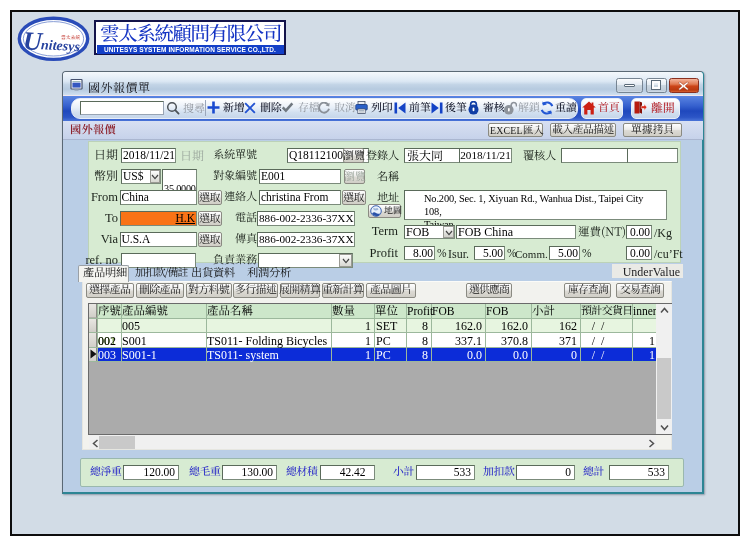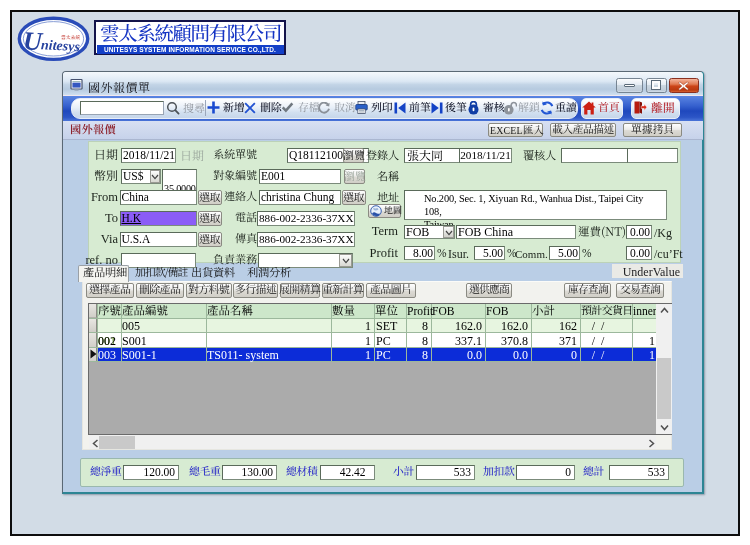--- a/index.html
+++ b/index.html
@@ -428,21 +428,21 @@
     </svg>
     <div style="position:absolute;left:162px;top:169px;width:34.5px;height:15px;background:#fff;border:1px solid #7b8b7b;border-top-color:#5a6a5a;border-left-color:#5a6a5a;box-sizing:border-box;font:11.5px 'Liberation Serif', serif;color:#000;text-align:left;padding:12px 1px;line-height:13px;white-space:nowrap;overflow:hidden;"><span style="font-size:10.2px;letter-spacing:-0.2px">35.0000</span></div>
     <div style="position:absolute;left:119.5px;top:190px;width:77.5px;height:15px;background:#fff;border:1px solid #7b8b7b;border-top-color:#5a6a5a;border-left-color:#5a6a5a;box-sizing:border-box;font:11.5px 'Liberation Serif', serif;color:#000;text-align:left;padding:0 1px;line-height:13px;white-space:nowrap;overflow:hidden;">China</div>
     <div style="position:absolute;left:197.5px;top:190px;width:24px;height:15px;box-sizing:border-box;background:linear-gradient(#fefefe,#ececea 45%,#dcdad4 55%,#d0cec6);border:1px solid #8a8a82;border-radius:2px;"></div>
     <svg style="position:absolute;left:199.0px;top:191.5px;overflow:visible" width="21" height="12">
       <g transform="translate(0,9.24) scale(0.01100,-0.01100)" fill="#1c1c1c">
         <use href="#g58" x="0"></use>
         <use href="#g59" x="955"></use>
       </g>
     </svg>
-    <div style="position:absolute;left:119.5px;top:211px;width:77.5px;height:15px;background:#8b5cf6;border:1px solid #7b8b7b;border-top-color:#5a6a5a;border-left-color:#5a6a5a;box-sizing:border-box;font:11.5px 'Liberation Serif', serif;color:#000;text-align:left;padding:0 1px;line-height:13px;white-space:nowrap;overflow:hidden;text-decoration:underline;">H.K</div>
+    <div style="position:absolute;left:119.5px;top:211px;width:77.5px;height:15px;background:#f97316;border:1px solid #7b8b7b;border-top-color:#5a6a5a;border-left-color:#5a6a5a;box-sizing:border-box;font:11.5px 'Liberation Serif', serif;color:#000;text-align:right;padding:0 1px;line-height:13px;white-space:nowrap;overflow:hidden;text-decoration:underline;">H.K</div>
     <div style="position:absolute;left:197.5px;top:211px;width:24px;height:15px;box-sizing:border-box;background:linear-gradient(#fefefe,#ececea 45%,#dcdad4 55%,#d0cec6);border:1px solid #8a8a82;border-radius:2px;"></div>
     <svg style="position:absolute;left:199.0px;top:212.5px;overflow:visible" width="21" height="12">
       <g transform="translate(0,9.24) scale(0.01100,-0.01100)" fill="#1c1c1c">
         <use href="#g58" x="0"></use>
         <use href="#g59" x="955"></use>
       </g>
     </svg>
     <div style="position:absolute;left:119.5px;top:232px;width:77.5px;height:15px;background:#fff;border:1px solid #7b8b7b;border-top-color:#5a6a5a;border-left-color:#5a6a5a;box-sizing:border-box;font:11.5px 'Liberation Serif', serif;color:#000;text-align:left;padding:0 1px;line-height:13px;white-space:nowrap;overflow:hidden;">U.S.A</div>
     <div style="position:absolute;left:197.5px;top:232px;width:24px;height:15px;box-sizing:border-box;background:linear-gradient(#fefefe,#ececea 45%,#dcdad4 55%,#d0cec6);border:1px solid #8a8a82;border-radius:2px;"></div>
     <svg style="position:absolute;left:199.0px;top:233.5px;overflow:visible" width="21" height="12">
@@ -504,21 +504,21 @@
       </g>
     </svg>
     <div style="position:absolute;left:259px;top:169px;width:82px;height:15px;background:#fff;border:1px solid #7b8b7b;border-top-color:#5a6a5a;border-left-color:#5a6a5a;box-sizing:border-box;font:11.5px 'Liberation Serif', serif;color:#000;text-align:left;padding:0 1px;line-height:13px;white-space:nowrap;overflow:hidden;">E001</div>
     <div style="position:absolute;left:344px;top:169px;width:21px;height:15px;box-sizing:border-box;background:linear-gradient(#fefefe,#ececea 45%,#dcdad4 55%,#d0cec6);border:1px solid #8a8a82;border-radius:2px;"></div>
     <svg style="position:absolute;left:343.5px;top:170.5px;overflow:visible" width="22" height="12">
       <g transform="translate(0,9.24) scale(0.01100,-0.01100)" fill="#9aa49a">
         <use href="#g77" x="0"></use>
         <use href="#g78" x="1000"></use>
       </g>
     </svg>
-    <div style="position:absolute;left:259px;top:190px;width:82px;height:15px;background:#fff;border:1px solid #7b8b7b;border-top-color:#5a6a5a;border-left-color:#5a6a5a;box-sizing:border-box;font:11.5px 'Liberation Serif', serif;color:#000;text-align:left;padding:0 1px;line-height:13px;white-space:nowrap;overflow:hidden;">christina Chung</div>
+    <div style="position:absolute;left:259px;top:190px;width:82px;height:15px;background:#fff;border:1px solid #7b8b7b;border-top-color:#5a6a5a;border-left-color:#5a6a5a;box-sizing:border-box;font:11.5px 'Liberation Serif', serif;color:#000;text-align:left;padding:0 1px;line-height:13px;white-space:nowrap;overflow:hidden;">christina From</div>
     <div style="position:absolute;left:342px;top:190px;width:23.5px;height:15px;box-sizing:border-box;background:linear-gradient(#fefefe,#ececea 45%,#dcdad4 55%,#d0cec6);border:1px solid #8a8a82;border-radius:2px;"></div>
     <svg style="position:absolute;left:343.2px;top:191.5px;overflow:visible" width="21" height="12">
       <g transform="translate(0,9.24) scale(0.01100,-0.01100)" fill="#1c1c1c">
         <use href="#g58" x="0"></use>
         <use href="#g59" x="955"></use>
       </g>
     </svg>
     <div style="position:absolute;left:257px;top:211px;width:98px;height:15px;background:#fff;border:1px solid #7b8b7b;border-top-color:#5a6a5a;border-left-color:#5a6a5a;box-sizing:border-box;font:11.2px 'Liberation Serif', serif;color:#000;text-align:left;padding:0 1px;line-height:13px;white-space:nowrap;overflow:hidden;">886-002-2336-37XX</div>
     <div style="position:absolute;left:257px;top:232px;width:98px;height:15px;background:#fff;border:1px solid #7b8b7b;border-top-color:#5a6a5a;border-left-color:#5a6a5a;box-sizing:border-box;font:11.2px 'Liberation Serif', serif;color:#000;text-align:left;padding:0 1px;line-height:13px;white-space:nowrap;overflow:hidden;">886-002-2336-37XX</div>
     <div style="position:absolute;left:258px;top:253px;width:95px;height:15px;background:#fff;border:1px solid #7b8b7b;border-top-color:#5a6a5a;border-left-color:#5a6a5a;box-sizing:border-box;font:11.5px 'Liberation Serif', serif;color:#000;text-align:left;padding:0 1px;line-height:13px;white-space:nowrap;overflow:hidden;"></div>
@@ -820,20 +820,21 @@
     <div style="position:absolute;left:332px;top:319px;width:39px;font:12px 'Liberation Serif', serif;color:#000;text-align:right;line-height:14px;white-space:nowrap">1</div>
     <div style="position:absolute;left:376px;top:319px;width:28px;font:12px 'Liberation Serif', serif;color:#000;text-align:left;line-height:14px;white-space:nowrap">SET</div>
     <div style="position:absolute;left:406px;top:319px;width:22px;font:12px 'Liberation Serif', serif;color:#000;text-align:right;line-height:14px;white-space:nowrap">8</div>
     <div style="position:absolute;left:431px;top:319px;width:51px;font:12px 'Liberation Serif', serif;color:#000;text-align:right;line-height:14px;white-space:nowrap">162.0</div>
     <div style="position:absolute;left:485px;top:319px;width:43px;font:12px 'Liberation Serif', serif;color:#000;text-align:right;line-height:14px;white-space:nowrap">162.0</div>
     <div style="position:absolute;left:531px;top:319px;width:46px;font:12px 'Liberation Serif', serif;color:#000;text-align:right;line-height:14px;white-space:nowrap">162</div>
     <div style="position:absolute;left:583px;top:319px;width:30px;font:12px 'Liberation Serif', serif;color:#000;text-align:center;line-height:14px;white-space:nowrap">/ /</div>
     <div style="position:absolute;left:632px;top:319px;width:23px;font:12px 'Liberation Serif', serif;color:#000;text-align:right;line-height:14px;white-space:nowrap"></div>
     <div style="position:absolute;left:98px;top:333.5px;width:22px;font:12px 'Liberation Serif', serif;color:#000;text-align:left;line-height:14px;white-space:nowrap">002</div>
     <div style="position:absolute;left:122px;top:333.5px;width:80px;font:12px 'Liberation Serif', serif;color:#000;text-align:left;line-height:14px;white-space:nowrap">S001</div>
+    <div style="position:absolute;left:207px;top:333.5px;width:122px;font:12px 'Liberation Serif', serif;color:#000;text-align:left;line-height:14px;white-space:nowrap">TS011- Folding Bicycles</div>
     <div style="position:absolute;left:332px;top:333.5px;width:39px;font:12px 'Liberation Serif', serif;color:#000;text-align:right;line-height:14px;white-space:nowrap">1</div>
     <div style="position:absolute;left:376px;top:333.5px;width:28px;font:12px 'Liberation Serif', serif;color:#000;text-align:left;line-height:14px;white-space:nowrap">PC</div>
     <div style="position:absolute;left:406px;top:333.5px;width:22px;font:12px 'Liberation Serif', serif;color:#000;text-align:right;line-height:14px;white-space:nowrap">8</div>
     <div style="position:absolute;left:431px;top:333.5px;width:51px;font:12px 'Liberation Serif', serif;color:#000;text-align:right;line-height:14px;white-space:nowrap">337.1</div>
     <div style="position:absolute;left:485px;top:333.5px;width:43px;font:12px 'Liberation Serif', serif;color:#000;text-align:right;line-height:14px;white-space:nowrap">370.8</div>
     <div style="position:absolute;left:531px;top:333.5px;width:46px;font:12px 'Liberation Serif', serif;color:#000;text-align:right;line-height:14px;white-space:nowrap">371</div>
     <div style="position:absolute;left:583px;top:333.5px;width:30px;font:12px 'Liberation Serif', serif;color:#000;text-align:center;line-height:14px;white-space:nowrap">/ /</div>
     <div style="position:absolute;left:632px;top:333.5px;width:23px;font:12px 'Liberation Serif', serif;color:#000;text-align:right;line-height:14px;white-space:nowrap">1</div>
     <div style="position:absolute;left:98px;top:348px;width:22px;font:12px 'Liberation Serif', serif;color:#fff;text-align:left;line-height:14px;white-space:nowrap">003</div>
     <div style="position:absolute;left:122px;top:348px;width:80px;font:12px 'Liberation Serif', serif;color:#fff;text-align:left;line-height:14px;white-space:nowrap">S001-1</div>

